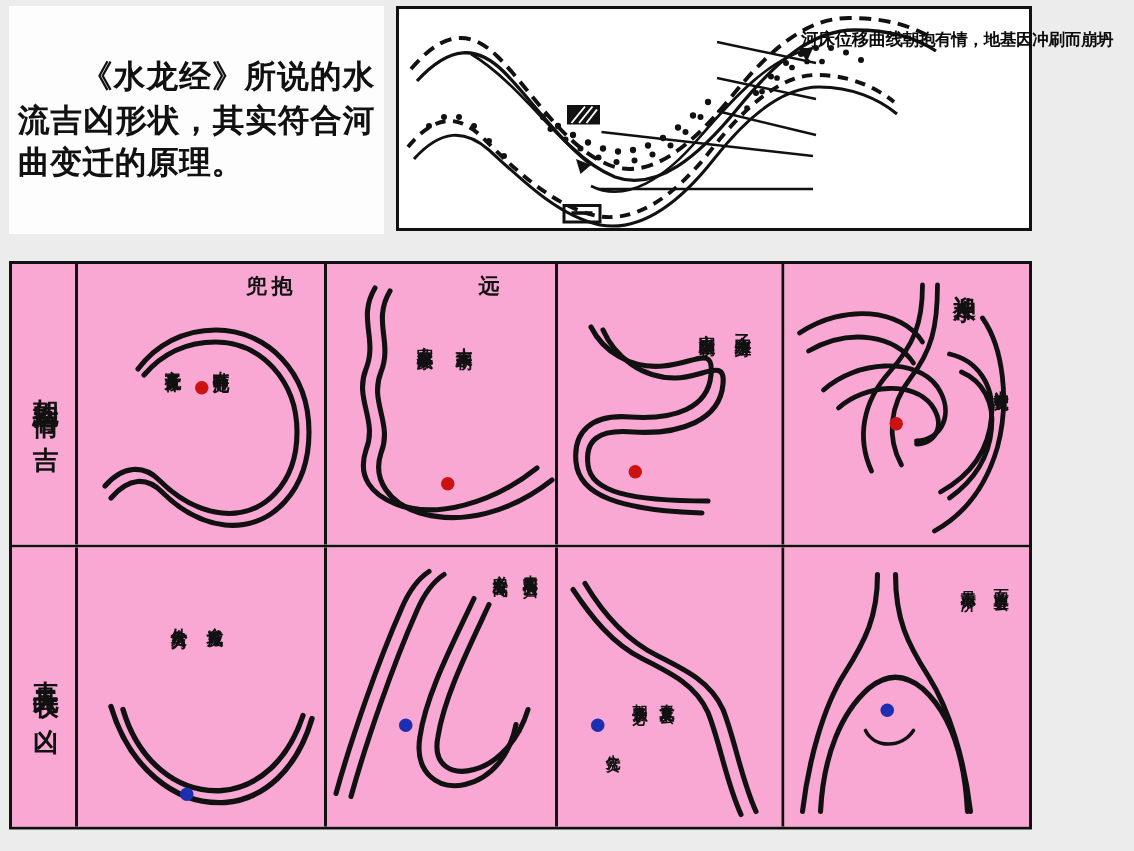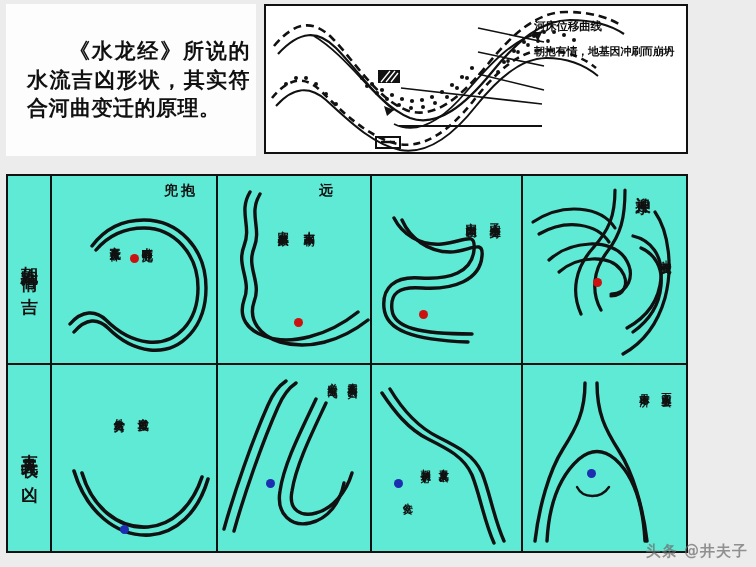--- a/index.html
+++ b/index.html
@@ -18,50 +18,49 @@
     position:absolute;left:6px;top:4px;width:250px;height:152px;
     background:#fdfdfd;
     display:flex;align-items:center;justify-content:center;
   }
   .intro-text{
     font-family:"DejaVu Serif","Liberation Serif",serif;
     font-size:21px;line-height:1.38;color:#111;
     text-align:justify;text-indent:2em;
     padding:0 6px;font-weight:600;
     letter-spacing:.5px;
-    margin-left:15px;
   }
 
   .diagram-box{
     position:absolute;left:264px;top:4px;width:424px;height:150px;
     background:#ffffff;border:2px solid #111;box-sizing:border-box;
   }
   .diagram-svg{position:absolute;left:0;top:0;}
   .legend{
     position:absolute;left:268px;top:8px;width:152px;
-    display:flex;flex-direction:column;
+    display:flex;flex-direction:row;
   }
   .legend-row{
     font-family:"DejaVu Serif","Liberation Serif",serif;
     font-size:11.5px;font-weight:700;color:#0c0c0c;
     line-height:1.0;height:25px;display:flex;align-items:center;
     white-space:nowrap;letter-spacing:-.2px;
   }
   .legend-row.tight{font-size:11px;}
 
   
   .tbl{
     position:absolute;left:6px;top:174px;
     width:682px;height:379px;
     background:#fff;border:2px solid #111;box-sizing:border-box;
     display:flex;flex-direction:column;
   }
   .trow{display:flex;flex:1 1 0;min-height:0;position:relative;}
   .trow.first{border-bottom:2px solid #111;}
-  .cell{position:relative;background:#5eead4;border-right:2px solid #111;box-sizing:border-box;overflow:hidden;}
+  .cell{position:relative;background:#f9a8d4;border-right:2px solid #111;box-sizing:border-box;overflow:hidden;}
   .cell:last-child{border-right:none;}
   .cell-head{width:44px;flex:0 0 44px;display:flex;align-items:center;justify-content:center;}
   .cell-a{flex:0 0 166px;}
   .cell-b{flex:0 0 154px;}
   .cell-c{flex:0 0 151px;}
   .cell-d{flex:1 1 auto;}
 
   .vtext{
     writing-mode:vertical-rl;text-orientation:upright;
     font-family:"DejaVu Serif","Liberation Serif",serif;
@@ -300,14 +299,13 @@
           <path d="M24,176 C26,138 38,110 56,94 C68,84 80,84 92,94 C110,110 120,138 122,176" fill="none" stroke="#111" stroke-width="3.4" stroke-linecap="round"></path>
           <path d="M54,122 C60,134 78,134 86,122" fill="none" stroke="#111" stroke-width="2.4" stroke-linecap="round"></path>
         </svg>
         <span class="dot blue" style="left:64px;top:104px;"></span>
         <span class="anno sm" style="right:14px;top:20px;">面前水直去</span>
         <span class="anno sm" style="right:36px;top:20px;">虽吉亦不济</span>
       </div>
     </div>
   </div>
 
-  <div class="watermark">头条 @井夫子</div>
 </div>
 
 </body></html>

